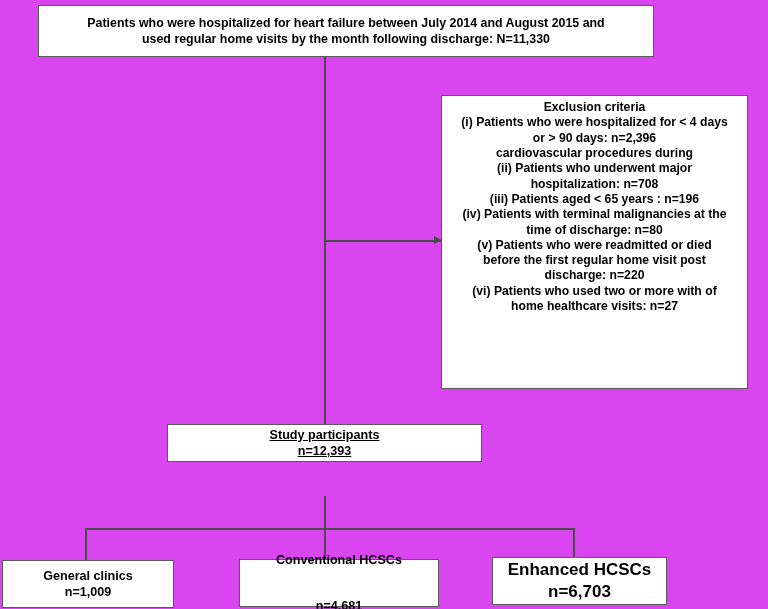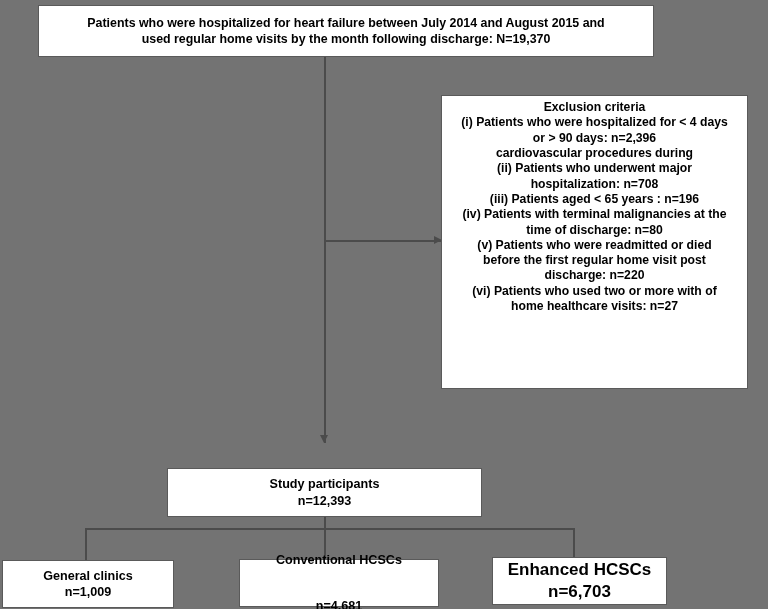--- a/index.html
+++ b/index.html
@@ -8,21 +8,21 @@
     background: #ffffff;
   }
   body {
     font-family: "Liberation Sans", sans-serif;
     color: #000000;
   }
   #flow-root {
     position: relative;
     width: 768px;
     height: 609px;
-    background: #737373;
+    background: #d946ef;
     overflow: hidden;
   }
   .box {
     position: absolute;
     box-sizing: border-box;
     border: 1.3px solid #5a5a5a;
     background: #ffffff;
     display: flex;
     flex-direction: column;
     align-items: center;
@@ -60,24 +60,25 @@
     justify-content: flex-start;
     line-height: 1.255;
   }
   #box-exclusion .title {
     margin-bottom: 0px;
   }
 
   
   #box-participants {
     left: 167px;
-    top: 468px;
+    top: 424px;
     width: 315px;
-    height: 49px;
+    height: 38px;
     font-size: 12.6px;
+    text-decoration: underline;
   }
 
   
   #box-general {
     left: 2px;
     top: 560px;
     width: 172px;
     height: 48px;
     font-size: 12.6px;
   }
@@ -176,21 +177,21 @@
   <div class="conn h" id="excl-arrow-line"></div>
   <div id="excl-arrowhead"></div>
   <div id="part-arrowhead"></div>
   <div class="conn v" id="trunk-lower"></div>
   <div class="conn h" id="split-bar"></div>
   <div class="conn v" id="drop-left"></div>
   <div class="conn v" id="drop-right"></div>
 
   <div class="box" id="box-cohort">
     <span class="line">Patients who were hospitalized for heart failure between July 2014 and August 2015 and</span>
-    <span class="line">used regular home visits by the month following discharge: N=19,370</span>
+    <span class="line">used regular home visits by the month following discharge: N=11,330</span>
   </div>
 
   <div class="box" id="box-exclusion">
     <span class="line title">Exclusion criteria</span>
     <span class="line">(i) Patients who were hospitalized for &lt; 4 days</span>
     <span class="line">or &gt; 90 days: n=2,396</span>
     <span class="line">cardiovascular procedures during</span>
     <span class="line">(ii) Patients who underwent major</span>
     <span class="line">hospitalization: n=708</span>
     <span class="line">(iii) Patients aged &lt; 65 years : n=196</span>

